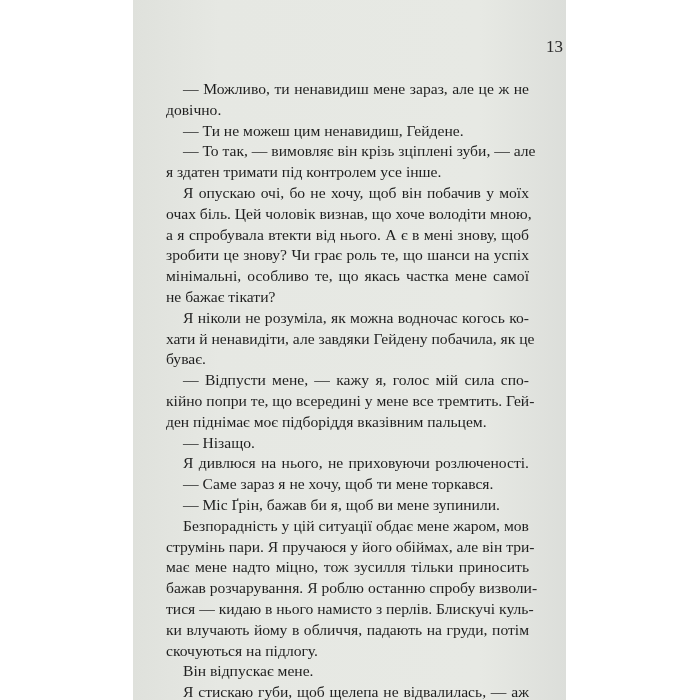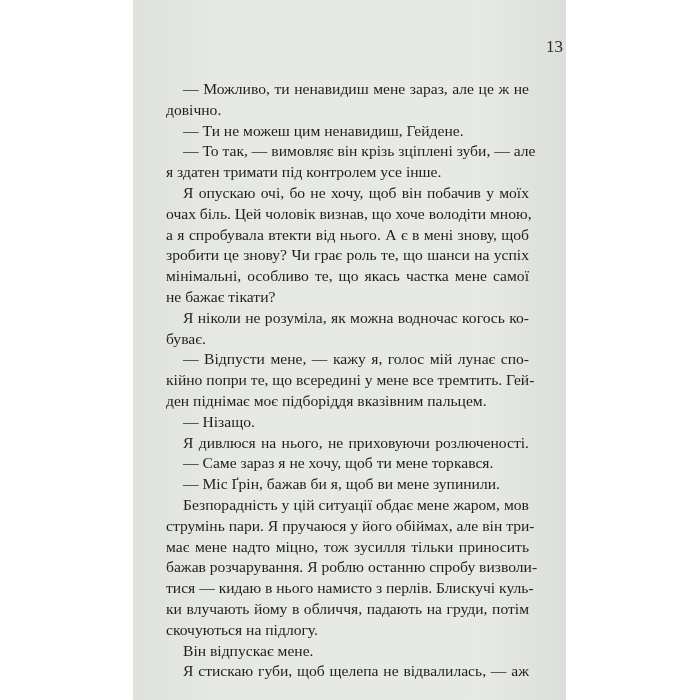--- a/index.html
+++ b/index.html
@@ -33,22 +33,23 @@
       <span class="line indent last">— Ти не можеш цим ненавидиш, Гейдене.</span>
       <span class="line indent">— То так, — вимовляє він крізь зціплені зуби, — але</span>
       <span class="line last">я здатен тримати під контролем усе інше.</span>
       <span class="line indent">Я опускаю очі, бо не хочу, щоб він побачив у моїх</span>
       <span class="line">очах біль. Цей чоловік визнав, що хоче володіти мною,</span>
       <span class="line">а я спробувала втекти від нього. А є в мені знову, щоб</span>
       <span class="line">зробити це знову? Чи грає роль те, що шанси на успіх</span>
       <span class="line">мінімальні, особливо те, що якась частка мене самої</span>
       <span class="line last">не бажає тікати?</span>
       <span class="line indent">Я ніколи не розуміла, як можна водночас когось ко-</span>
+      <span class="line">хати й ненавидіти, але завдяки Гейдену побачила, як це</span>
       <span class="line last">буває.</span>
-      <span class="line indent">— Відпусти мене, — кажу я, голос мій лунає спо-</span>
+      <span class="line indent">— Відпусти мене, — кажу я, голос мій сила спо-</span>
       <span class="line">кійно попри те, що всередині у мене все тремтить. Гей-</span>
       <span class="line last">ден піднімає моє підборіддя вказівним пальцем.</span>
       <span class="line indent last">— Нізащо.</span>
       <span class="line indent">Я дивлюся на нього, не приховуючи розлюченості.</span>
       <span class="line indent last">— Саме зараз я не хочу, щоб ти мене торкався.</span>
       <span class="line indent last">— Міс Ґрін, бажав би я, щоб ви мене зупинили.</span>
       <span class="line indent">Безпорадність у цій ситуації обдає мене жаром, мов</span>
       <span class="line">струмінь пари. Я пручаюся у його обіймах, але він три-</span>
       <span class="line">має мене надто міцно, тож зусилля тільки приносить</span>
       <span class="line">бажав розчарування. Я роблю останню спробу визволи-</span>

